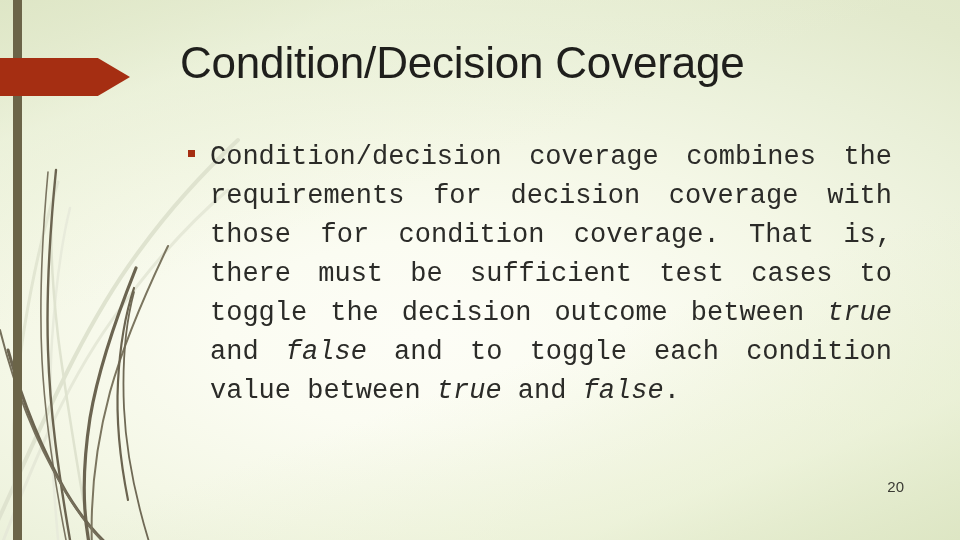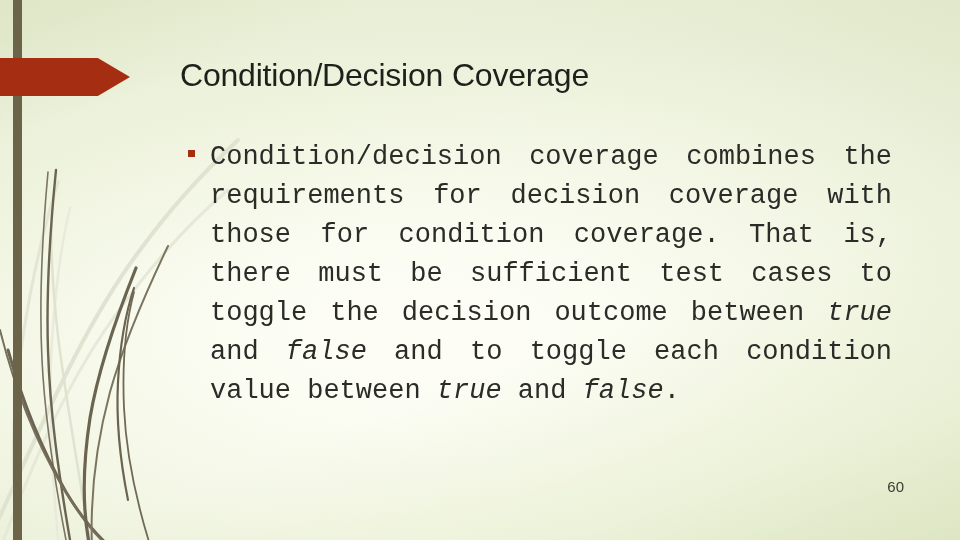--- a/index.html
+++ b/index.html
@@ -75,24 +75,24 @@
     height: 38px;
     background: #a52e12;
     -webkit-clip-path: polygon(0 0, 76% 0, 100% 50%, 76% 100%, 0 100%);
     clip-path: polygon(0 0, 76% 0, 100% 50%, 76% 100%, 0 100%);
   }
 
   
   .slide-title {
     position: absolute;
     left: 180px;
-    top: 53px;
+    top: 41px;
     width: 740px;
     font-family: "Liberation Sans", sans-serif;
-    font-size: 32px;
+    font-size: 44px;
     line-height: 44px;
     font-weight: 400;
     color: #1f1f1c;
     letter-spacing: -0.2px;
     white-space: nowrap;
   }
 
   
   .body-block {
     position: absolute;
@@ -172,15 +172,15 @@
 
   <div class="slide-title">Condition/Decision Coverage</div>
 
   <div class="body-block">
     <div class="bullet-row">
       <span class="bullet-mark"></span>
       <div class="bullet-text"><span>Condition/decision coverage combines the requirements for decision coverage with those for condition coverage. That is, there must be sufficient test cases to toggle the decision outcome between </span><span class="em">true</span><span> and </span><span class="em">false</span><span> and to toggle each condition value between </span><span class="em">true</span><span> and </span><span class="em">false</span><span>.</span></div>
     </div>
   </div>
 
-  <div class="page-number">60</div>
+  <div class="page-number">20</div>
 
 </div>
 
 </body></html>

